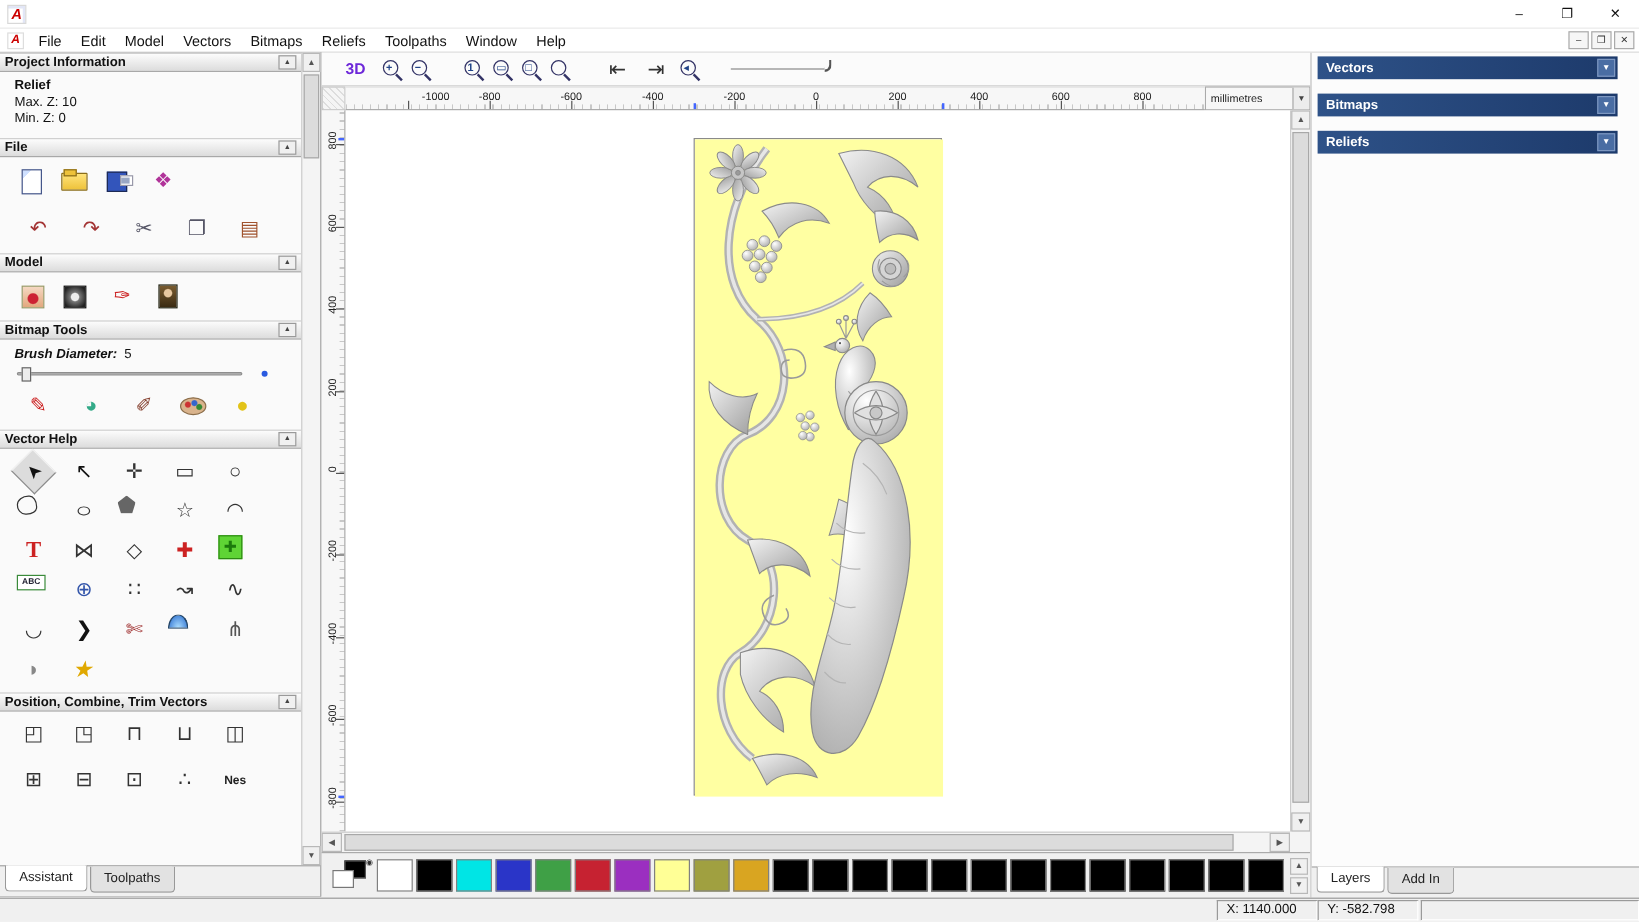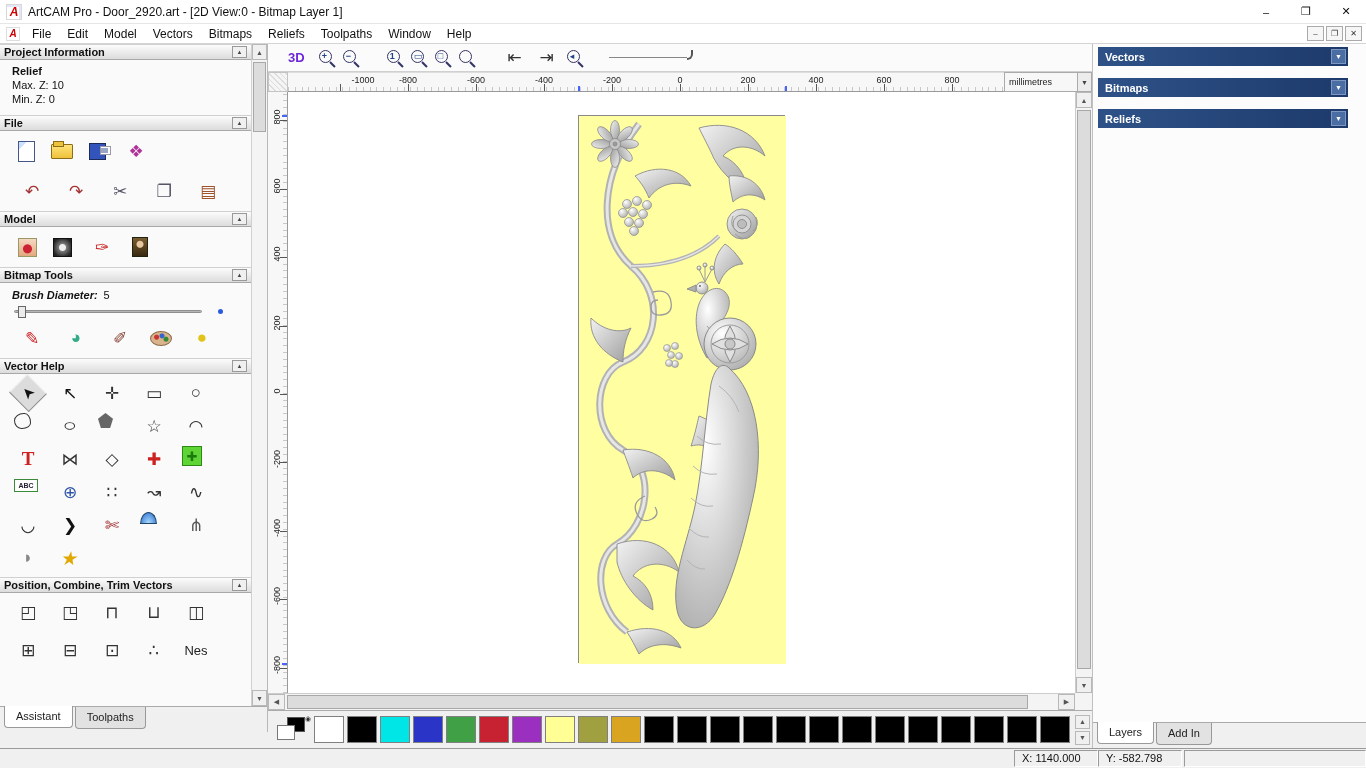--- a/index.html
+++ b/index.html
@@ -15,21 +15,21 @@
 
   
   .menubar { position:absolute; top:24px; left:0; right:0; height:20px; background:#ffffff; display:flex; align-items:center; padding-left:4px; border-bottom:1px solid #d4d4d4; }
   .menu-logo { width:14px; height:14px; border:1px solid #ddd; color:#c00; font-weight:bold; font-style:italic; font-size:10px; display:flex; align-items:center; justify-content:center; margin:0 4px 0 2px; }
   .menu-item { font-size:12px; color:#111; padding:2px 8px; }
   .mdi-controls { margin-left:auto; display:flex; padding-right:4px; }
   .mdi-btn { width:17px; height:15px; border:1px solid #aaa; background:#f6f6f6; font-size:8px; display:flex; align-items:center; justify-content:center; margin-left:2px; color:#333; }
 
   
   .main { position:absolute; top:44px; left:0; right:0; bottom:20px; }
-  .left-col { position:absolute; left:0; top:0; bottom:16px; width:268px; background:#404040; border-right:1px solid #b8b8b8; }
+  .left-col { position:absolute; left:0; top:0; bottom:1px; width:268px; background:#404040; border-right:1px solid #b8b8b8; }
   .canvas-col { position:absolute; left:268px; top:0; bottom:0; width:824px; background:#f4f4f4; }
   .right-col { position:absolute; left:1092px; top:0; right:0; bottom:0; background:#fcfcfc; border-left:1px solid #c0c0c0; }
 
   
   .lp-content { position:absolute; left:0; top:0; right:16px; bottom:26px; overflow:hidden; background:#fafafa; }
   .sec { display:flex; align-items:center; height:16px; background:linear-gradient(#fcfcfc,#dcdcdc); border-top:1px solid #d0d0d0; border-bottom:1px solid #a8a8a8; font-weight:bold; font-size:11px; padding:0 4px; color:#111; }
   .roll-btn { margin-left:auto; width:15px; height:12px; border:1px solid #999; background:#f0f0f0; font-size:6px; display:flex; align-items:center; justify-content:center; color:#444; }
   .pi { display:flex; padding:5px 4px 6px 12px; font-size:11px; color:#111; }
   .pi-col1 { width:106px; }
   .pi b { display:block; margin-bottom:2px; }
@@ -60,21 +60,21 @@
   .ic-pentagon { width:15px; height:15px; background:#666; clip-path:polygon(50% 0,100% 38%,81% 100%,19% 100%,0 38%); }
   .ic-greenplus { width:20px; height:20px; background:#5fd435; border:1px solid #2c8a12; font-size:13px; font-weight:bold; }
   .ic-abc { width:24px; height:13px; border:1px solid #3a8a3a; background:#fff; font-size:7px; font-weight:bold; letter-spacing:0; }
   .ic-dome { width:17px; height:12px; background:radial-gradient(ellipse at 50% 100%,#aaddff,#2266cc); border-radius:50% 50% 0 0 / 100% 100% 0 0; border:1px solid #224466; }
   .ic-ellipse { transform:scaleX(1.4); }
   .ic-select { font-size:15px; }
   .ic-select::before { content:""; } 
   .ic-select { transform:rotate(-135deg); }
   .ic-textT { font-family:"Liberation Serif",serif; font-weight:bold; font-size:19px; }
   .ic-swoosh { transform:skewX(-10deg); font-size:19px; }
-  .ic-nes { font-size:13px; font-weight:normal; }
+  .ic-nes { font-size:10px; font-weight:bold; }
   .ic-mag { width:20px; height:20px; font-size:9px; font-weight:bold; color:#224488; align-items:flex-start; justify-content:flex-start; padding:3px 0 0 5px; }
   .ic-mag::before { content:""; position:absolute; left:2px; top:2px; width:11px; height:11px; border:1.5px solid #336; border-radius:50%; }
   .ic-mag::after { content:""; position:absolute; left:13px; top:13px; width:7px; height:2px; background:#336; transform:rotate(45deg); transform-origin:left center; }
 
   
   .lp-scroll { position:absolute; right:0; top:0; bottom:26px; width:16px; background:#f4f4f4; border-left:1px solid #d0d0d0; display:flex; flex-direction:column; }
   .sb-btn { width:100%; height:16px; background:#f0f0f0; border:1px solid #b8b8b8; display:flex; align-items:center; justify-content:center; font-size:7px; color:#555; flex:none; }
   .sb-track { flex:1; position:relative; }
   .sb-thumb { position:absolute; left:1px; right:1px; background:#dcdcdc; border:1px solid #a8a8a8; }
 
@@ -134,21 +134,20 @@
   .status-cell { border:1px solid; border-color:#9a9a9a #ffffff #ffffff #9a9a9a; background:#f0f0f0; padding:1px 7px; min-width:84px; height:17px; }
   .status-spacer { width:182px; height:17px; border:1px solid; border-color:#9a9a9a #ffffff #ffffff #9a9a9a; margin-left:2px; }
 </style>
 </head>
 <body>
 
 <div class="window">
 
   <div class="titlebar">
     <span class="app-logo">A</span>
-    <span class="title-text">ArtCAM Pro - Door_2920.art - [2D View:0 - Bitmap Layer 1]</span>
     <div class="win-controls">
         <span class="win-btn">–</span>
         <span class="win-btn">❐</span>
         <span class="win-btn">✕</span>
       </div>
   </div>
 
   <div class="menubar">
     <span class="menu-logo">A</span>
     <span style="display:flex">

